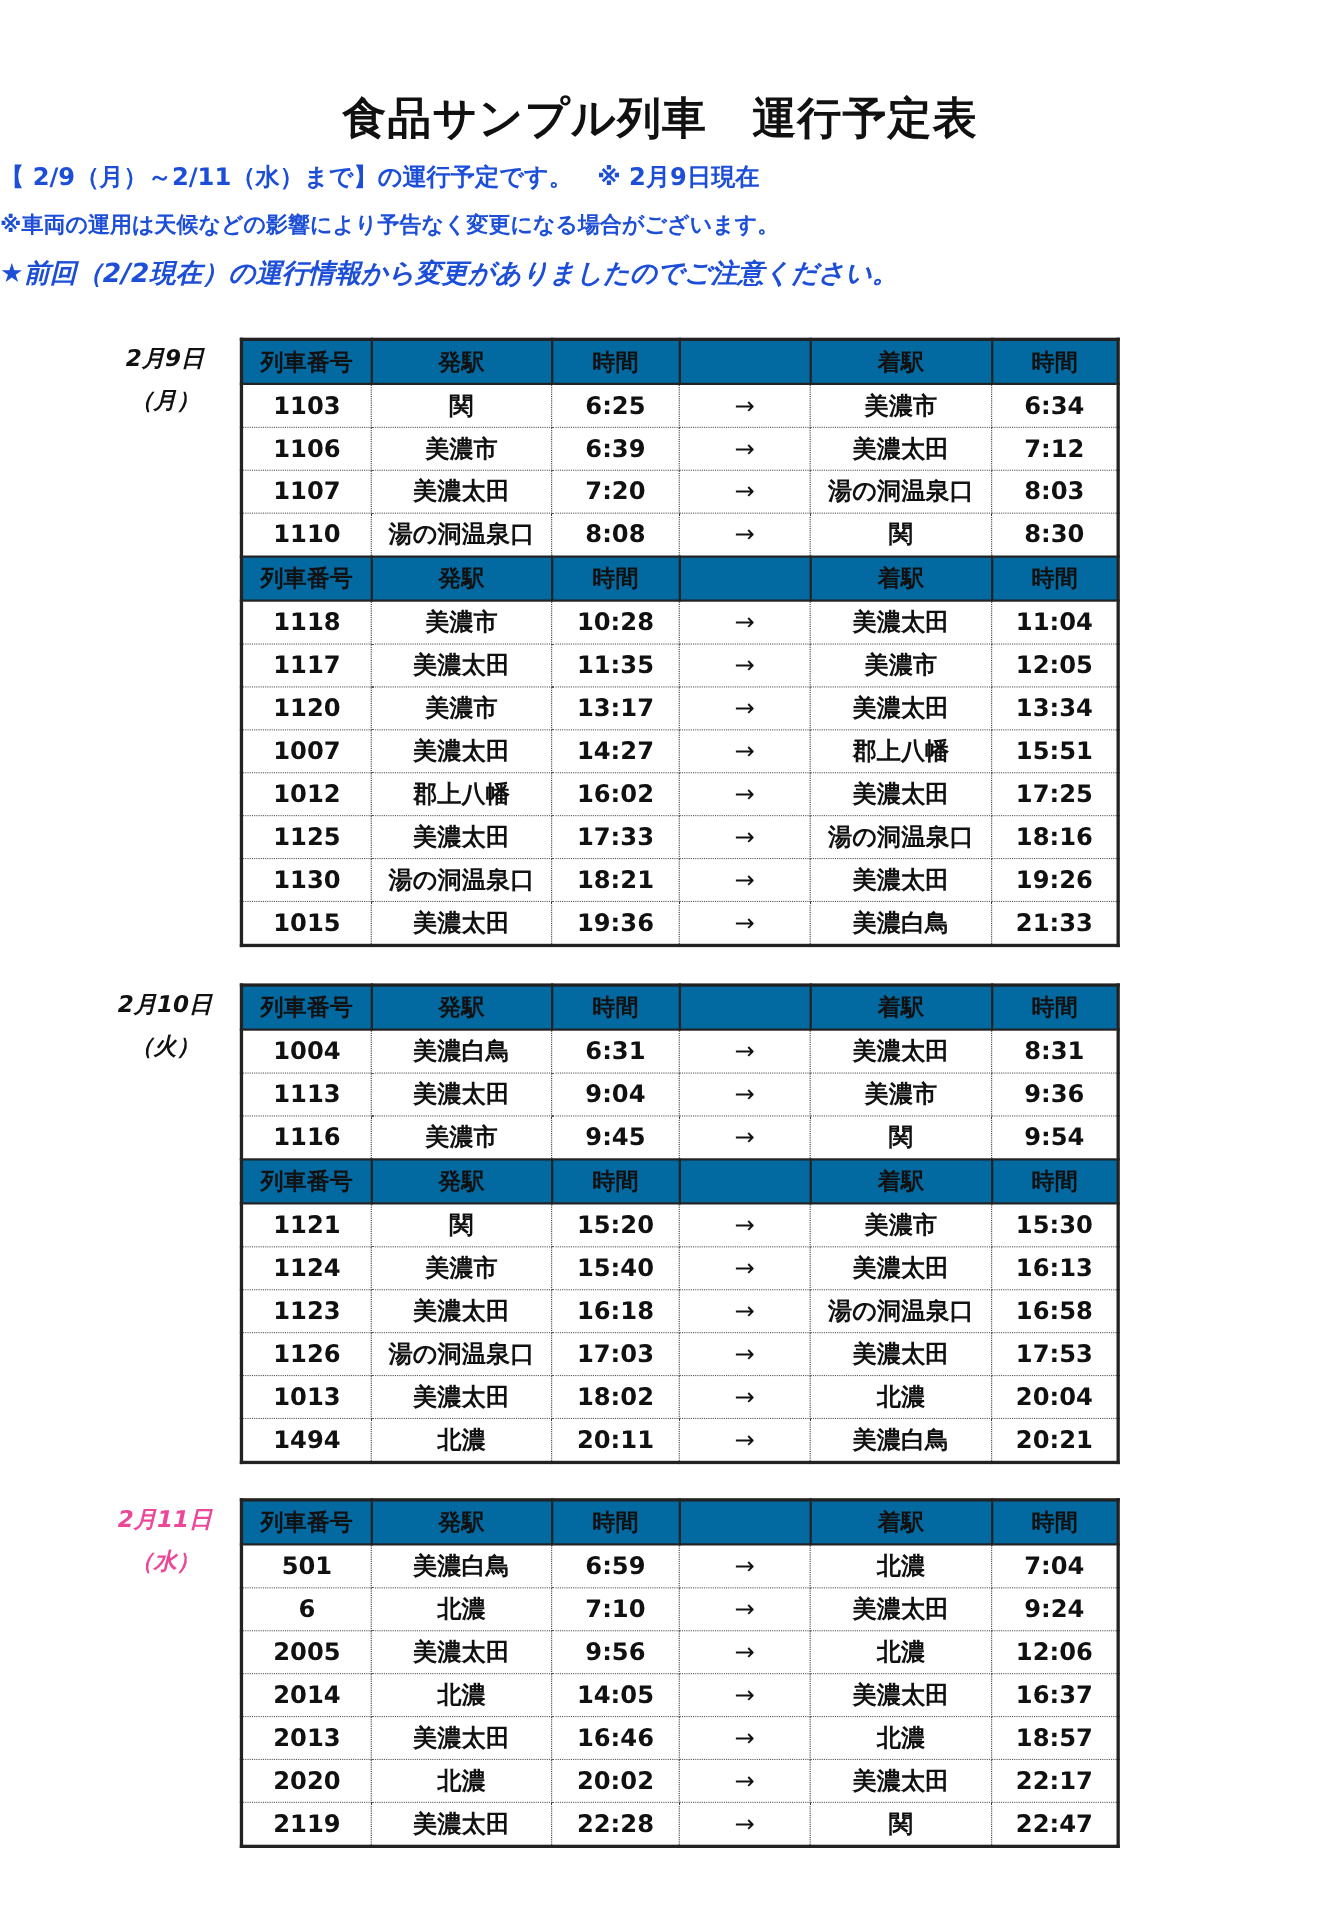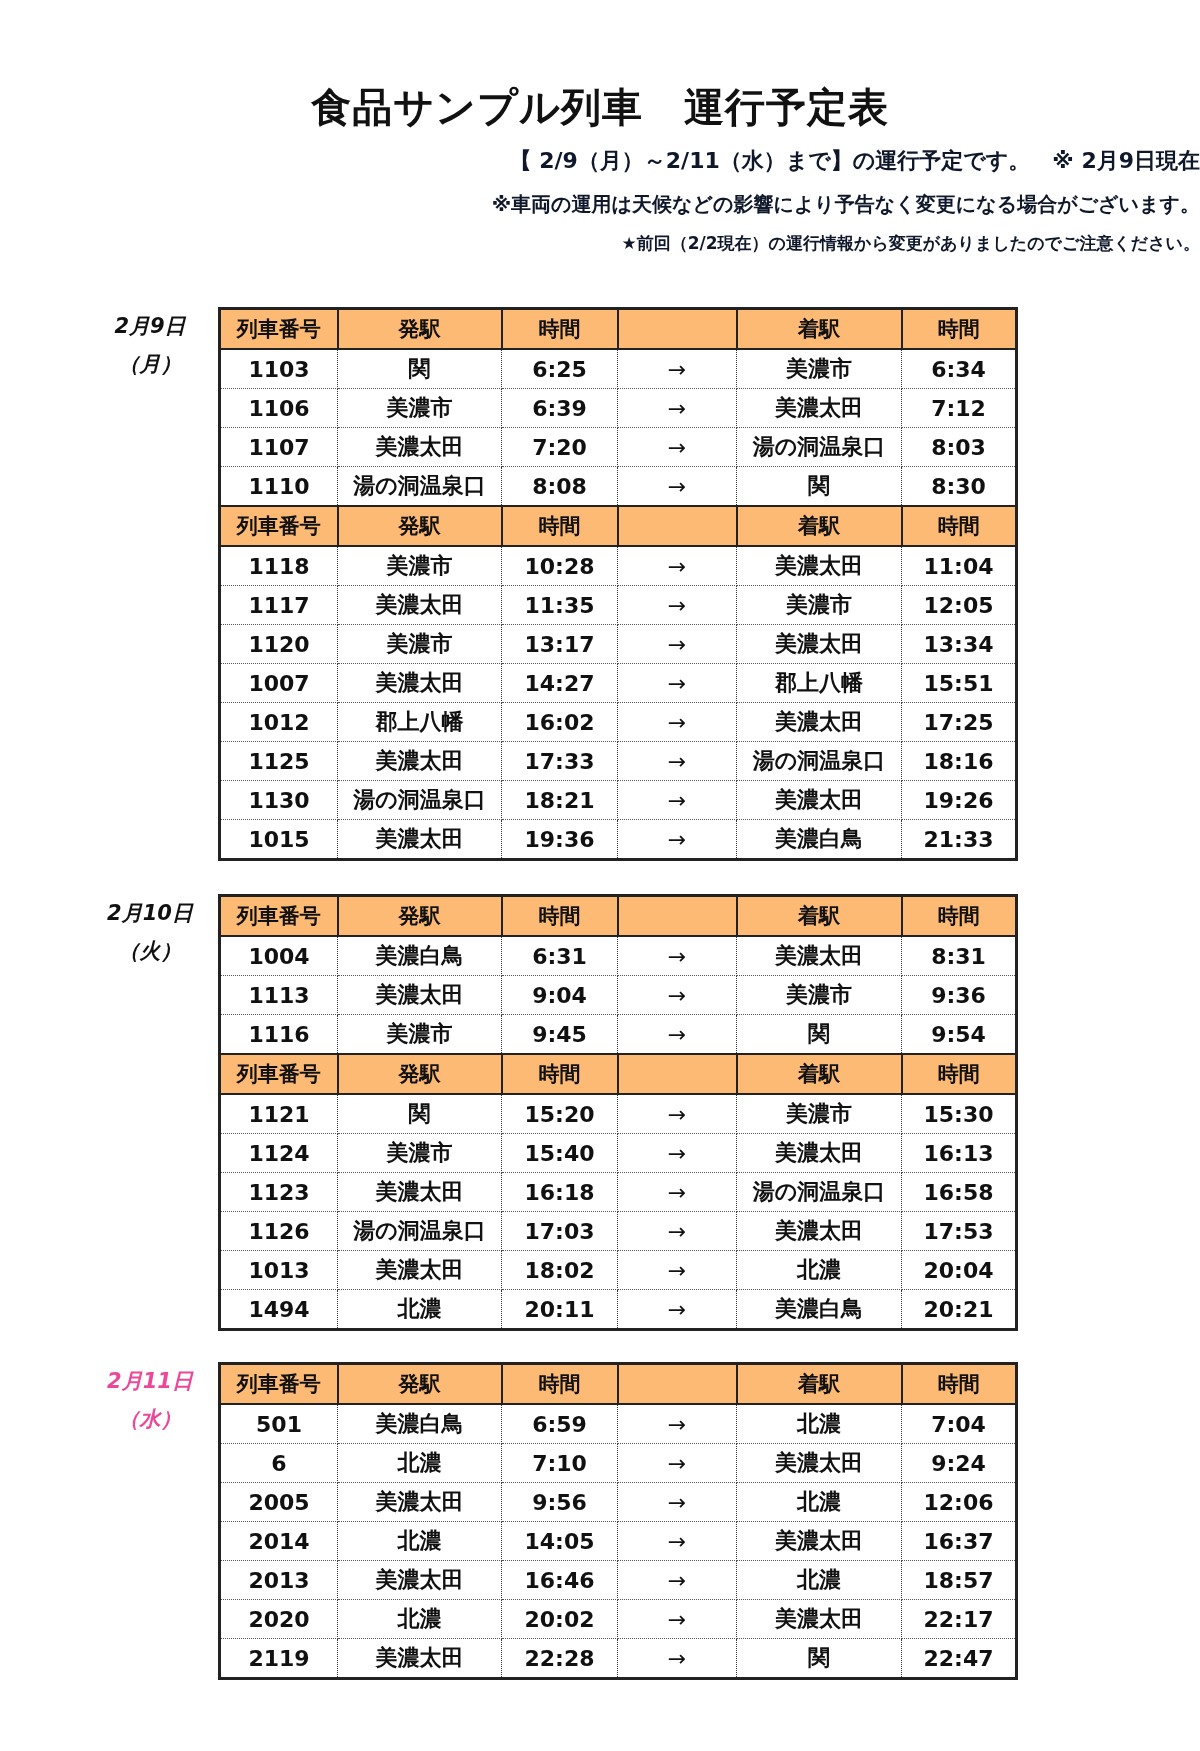--- a/index.html
+++ b/index.html
@@ -6,26 +6,26 @@
     body {
       width: 1200px; height: 1751px; position: relative; overflow: hidden;
       font-family: "DejaVu Sans", "Liberation Sans", sans-serif;
       color: #111;
     }
     .title {
       position: absolute; top: 80px; left: 0; width: 1200px; text-align: center;
       font-size: 40px; font-weight: bold; letter-spacing: 1px;
     }
     .notice {
-      position: absolute; left: 0; width: 1200px; text-align: right;
-      color: #0f172a; font-weight: bold; font-size: 22px;
+      position: absolute; left: 0; width: 1200px; text-align: left;
+      color: #1d4ed8; font-weight: bold; font-size: 22px;
     }
     .notice.l1 { top: 146px; }
     .notice.l2 { top: 191px; font-size: 20px; }
-    .notice.l3 { top: 232px; font-size: 17px; }
+    .notice.l3 { top: 232px; font-style: italic; font-size: 24px; }
 
     .section { position: absolute; left: 0; width: 1200px; }
     .day-label {
       position: absolute; left: 100px; width: 100px; text-align: center;
       font-weight: bold; font-size: 21px; line-height: 39px; font-style: italic;
     }
     .day-label.red { color: #ec4899; }
     .day-date { top: 0; }
     .day-dow { top: 38px; }
 
@@ -36,21 +36,21 @@
       width: 797px;
       table-layout: fixed;
     }
     table.tt td {
       height: 38px; padding: 0; text-align: center; vertical-align: middle;
       font-weight: bold; font-size: 22px;
       border-left: 1.5px dotted #333; border-right: 1.5px dotted #333;
       border-top: 1.5px dotted #555; border-bottom: 1.5px dotted #555;
     }
     table.tt tr.hdr td {
-      background: #fdba74;
+      background: #0369a1;
       border: 2px solid #222;
       height: 38px;
       font-size: 21px;
     }
     table.tt td.arrow { font-weight: normal; font-size: 22px; }
     col.c1 { width: 118px; }
     col.c2 { width: 164px; }
     col.c3 { width: 116px; }
     col.c4 { width: 119px; }
     col.c5 { width: 165px; }

